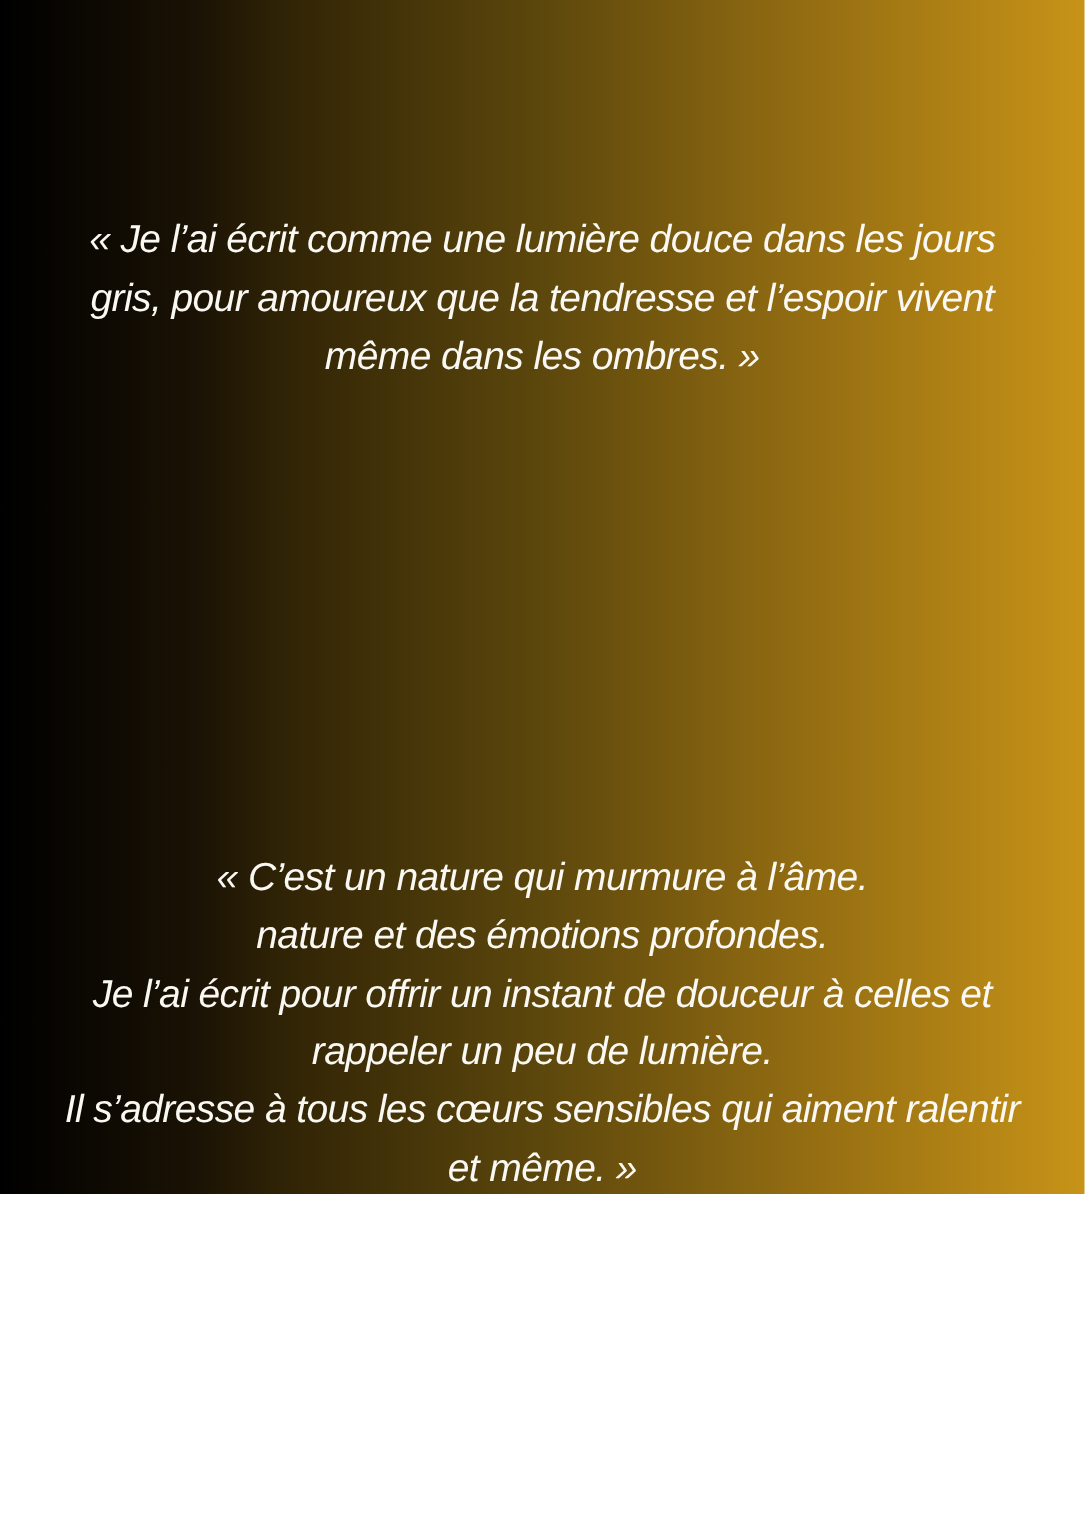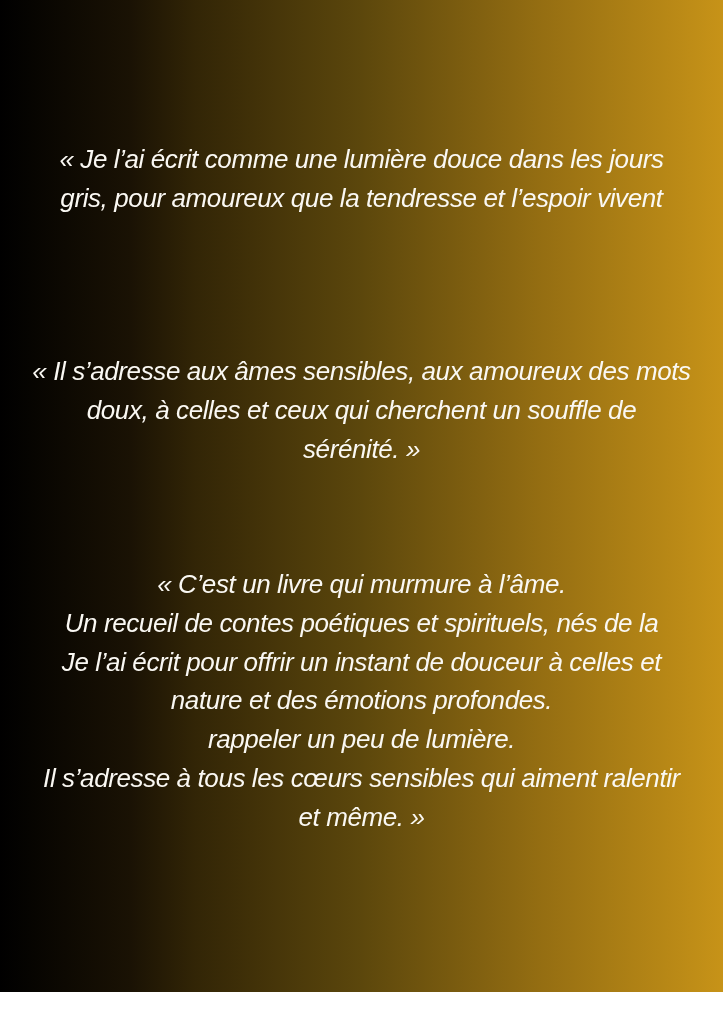--- a/index.html
+++ b/index.html
@@ -2,21 +2,21 @@
 <html><head>
 <meta charset="utf-8">
 <style>
   html, body {
     margin: 0;
     padding: 0;
   }
   .poster {
     position: relative;
     width: 723px;
-    height: 992px;
+    height: 796px;
     overflow: hidden;
     background: linear-gradient(90deg, #000000 0%, #1a1204 18%, #322506 27%, #5c470c 50%, #956e12 75%, #c79318 100%);
     font-family: "Liberation Sans", sans-serif;
   }
   .quote {
     position: absolute;
     left: 0;
     width: 723px;
     text-align: center;
     color: #faf8f3;
@@ -34,31 +34,26 @@
   #quote-3 { top: 565px; }
 </style>
 </head>
 <body>
 
 <div class="poster">
 
   <div class="quote" id="quote-1">
     <div class="line">« Je l’ai écrit comme une lumière douce dans les jours</div>
     <div class="line">gris, pour amoureux que la tendresse et l’espoir vivent</div>
+    <div class="line">même dans les ombres. »</div>
   </div>
 
-  <div class="quote" id="quote-2">
-    <div class="line">« Il s’adresse aux âmes sensibles, aux amoureux des mots</div>
-    <div class="line">doux, à celles et ceux qui cherchent un souffle de</div>
-    <div class="line">sérénité. »</div>
-  </div>
 
   <div class="quote" id="quote-3">
-    <div class="line">« C’est un livre qui murmure à l’âme.</div>
-    <div class="line">Un recueil de contes poétiques et spirituels, nés de la</div>
+    <div class="line">« C’est un nature qui murmure à l’âme.</div>
+    <div class="line">nature et des émotions profondes.</div>
     <div class="line">Je l’ai écrit pour offrir un instant de douceur à celles et</div>
-    <div class="line">nature et des émotions profondes.</div>
     <div class="line">rappeler un peu de lumière.</div>
     <div class="line">Il s’adresse à tous les cœurs sensibles qui aiment ralentir</div>
     <div class="line">et même. »</div>
   </div>
 
 </div>
 
 </body></html>

